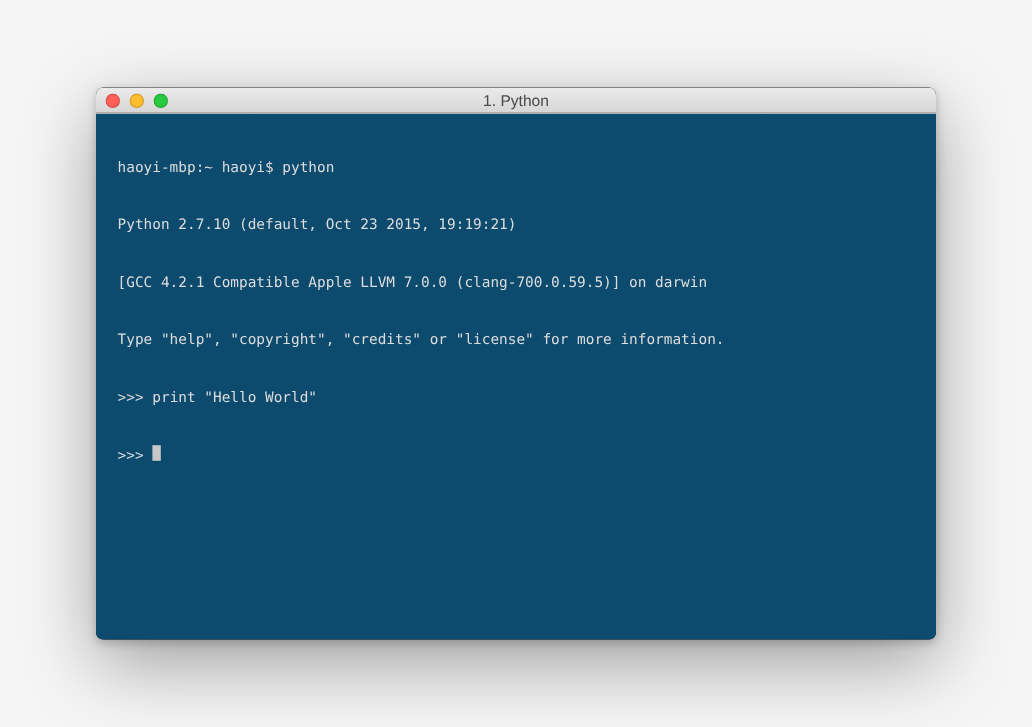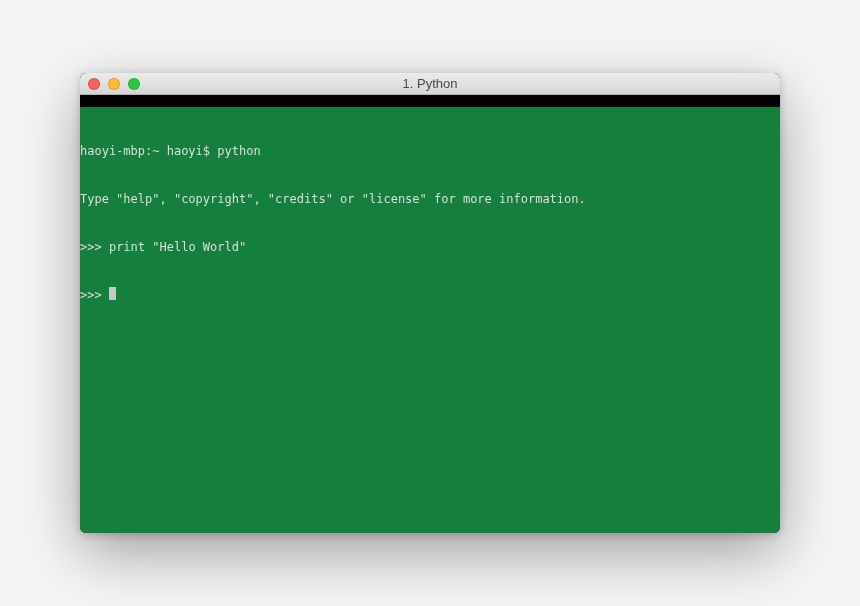--- a/index.html
+++ b/index.html
@@ -14,21 +14,20 @@
     }
     .window {
       width: 700px;
       height: 460px;
       background: #000;
       border-radius: 6px;
       box-shadow: 0 20px 60px rgba(0,0,0,0.35), 0 2px 8px rgba(0,0,0,0.2);
       overflow: hidden;
       display: flex;
       flex-direction: column;
-      gap: 12px;
     }
     .titlebar {
       height: 22px;
       background: linear-gradient(to bottom, #ebebeb, #d6d6d6);
       border-bottom: 1px solid #b1b1b1;
       display: flex;
       align-items: center;
       position: relative;
       padding: 0 8px;
     }
@@ -50,22 +49,22 @@
       position: absolute;
       left: 0;
       right: 0;
       text-align: center;
       font-size: 13px;
       color: #4a4a4a;
       pointer-events: none;
     }
     .terminal-body {
       flex: 1;
-      background: #15803d;
-      padding: 4px 0;
+      background: #0c4a6e;
+      padding: 4px 18px;
       font-family: "Menlo", "Monaco", "Consolas", monospace;
       font-size: 12px;
       line-height: 16px;
       color: #ddd;
       white-space: pre;
       overflow: hidden;
     }
     .line { white-space: pre-wrap; }
     .cursor {
       display: inline-block;
@@ -85,17 +84,19 @@
   <div class="titlebar">
     <div class="traffic-lights">
       <div class="traffic-light close"></div>
       <div class="traffic-light minimize"></div>
       <div class="traffic-light zoom"></div>
     </div>
     <div class="title">1. Python</div>
   </div>
   <div class="terminal-body">
     <div class="line"><span>haoyi-mbp:~ haoyi$ </span><span>python</span></div>
+    <div class="line">Python 2.7.10 (default, Oct 23 2015, 19:19:21)</div>
+    <div class="line">[GCC 4.2.1 Compatible Apple LLVM 7.0.0 (clang-700.0.59.5)] on darwin</div>
     <div class="line">Type "help", "copyright", "credits" or "license" for more information.</div>
     <div class="line"><span>&gt;&gt;&gt; </span><span>print "Hello World"</span></div>
     <div class="prompt-line"><span class="prompt-text">&gt;&gt;&gt; </span><span class="cursor"></span></div>
   </div>
 </div>
 
 </body></html>

